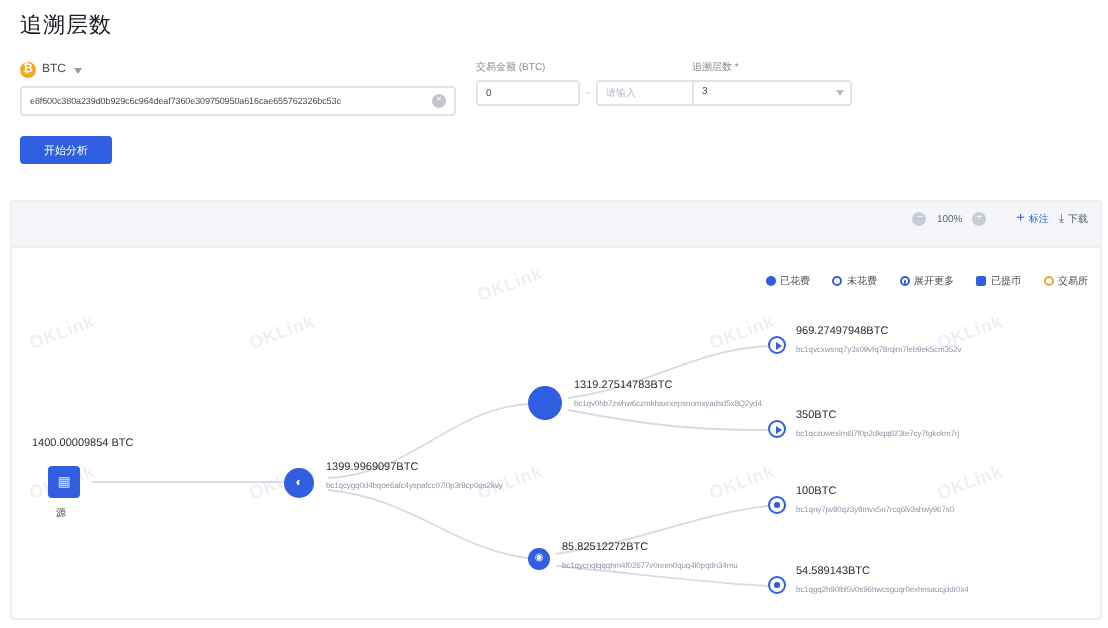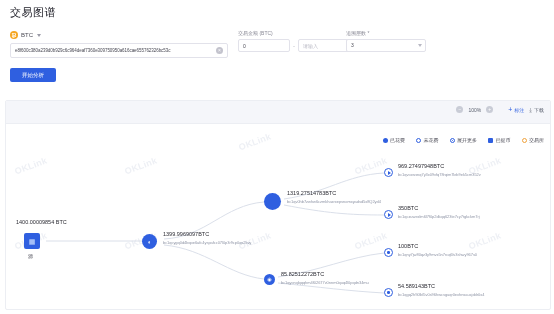--- a/index.html
+++ b/index.html
@@ -161,21 +161,21 @@
     width:0;height:0;border-top:2px solid transparent;border-bottom:2px solid transparent;
     border-left:3px solid #2f5fe0;margin-left:1px;
   }
   .small-node .ctr{width:2.5px;height:2.5px;border-radius:50%;background:#2f5fe0;}
 </style>
 </head>
 <body>
 
 <div class="page">
 
-  <div class="page-title">交易图谱</div>
+  <div class="page-title">追溯层数</div>
 
   <div class="form-row">
 
     <div class="coin-select">
       <span class="coin-icon">₿</span>
       <span class="coin-label">BTC</span>
       <span class="caret"></span>
     </div>
 
     <div class="addr-wrap">

